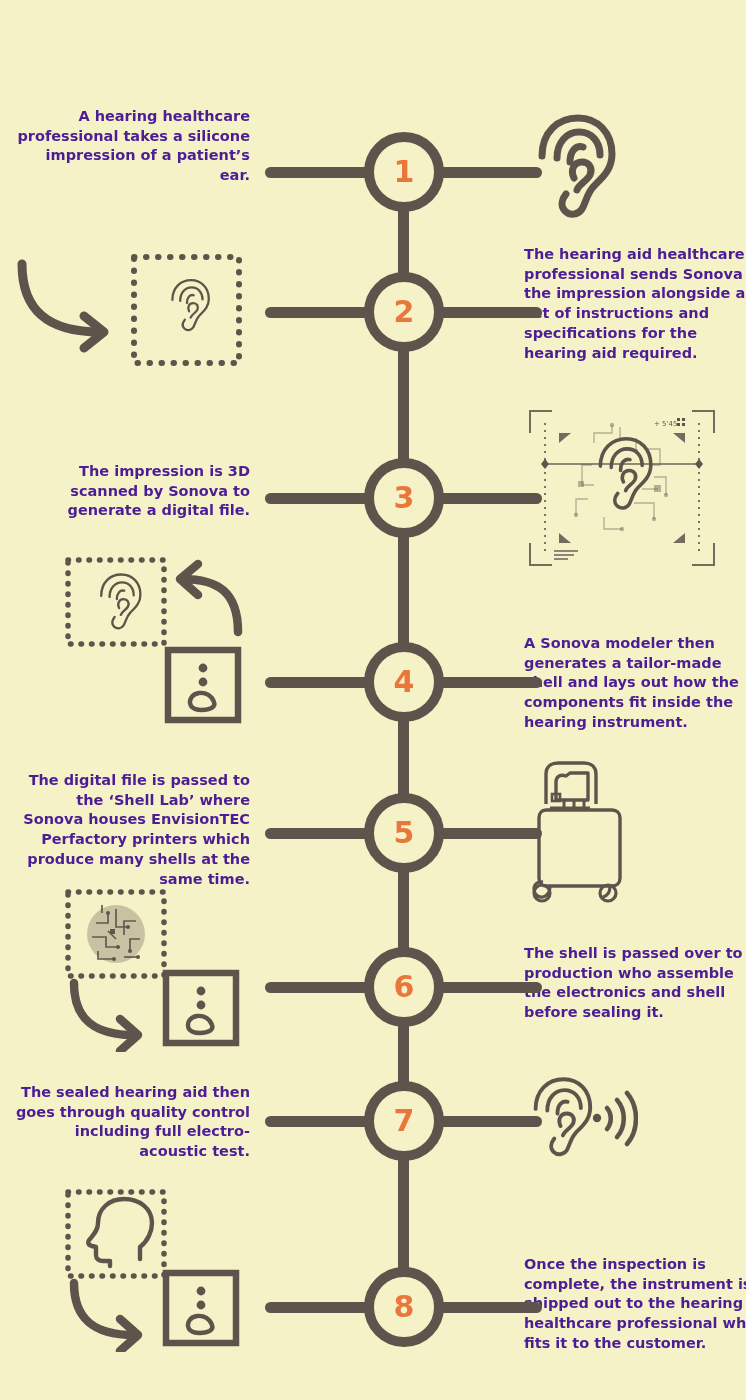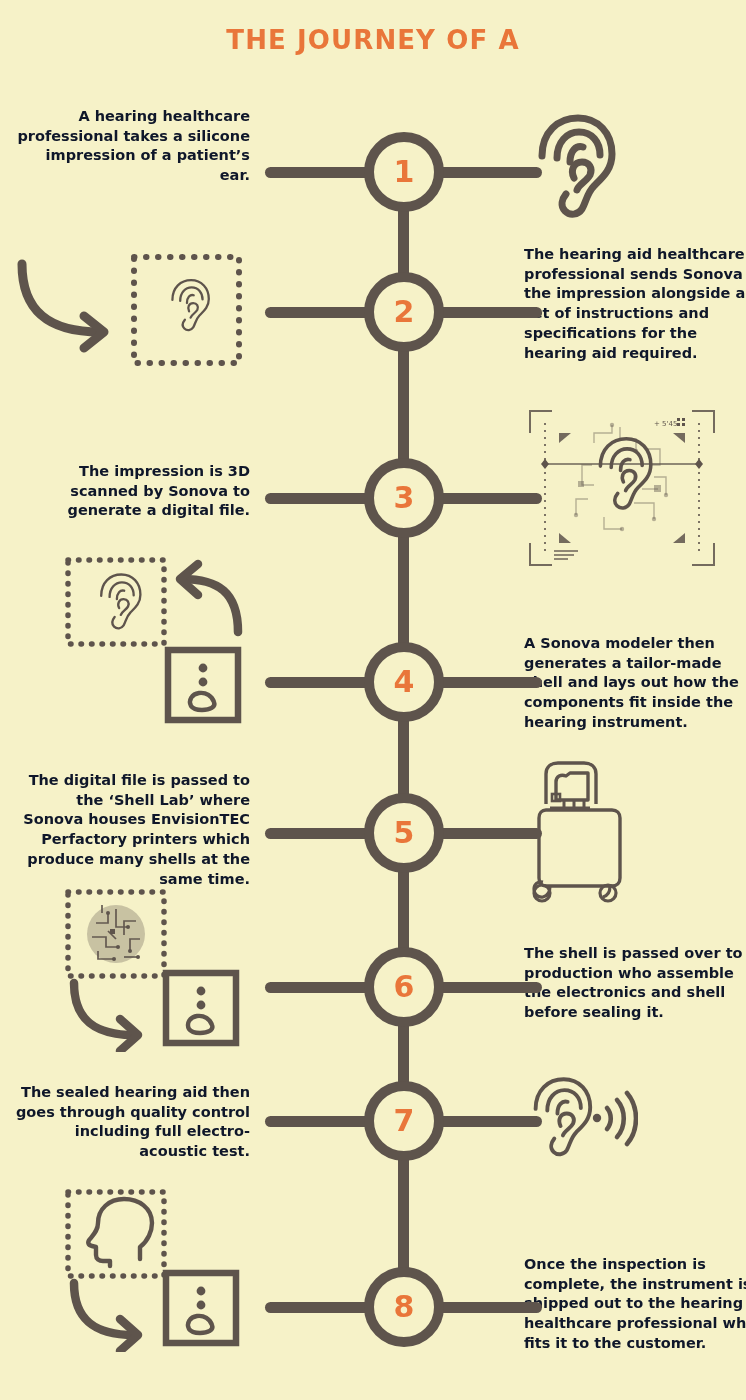--- a/index.html
+++ b/index.html
@@ -83,37 +83,36 @@
   }
   .conn-left  { left: 265px; width: 108px; }
   .conn-right { left: 434px; width: 108px; }
 
   .step-text {
     position: absolute;
     width: 235px;
     font-size: 14.5px;
     font-weight: bold;
     line-height: 1.36;
-    color: #0f172a;
+    color: #4c1d95;
     font-family: "DejaVu Sans", sans-serif;
   }
   .text-left  { left: 15px;  text-align: right; }
   .text-right { left: 524px; text-align: left; }
 
   .step-icon {
     position: absolute;
     color: #1d4ed8;
     text-decoration: underline;
   }
 </style>
 </head>
 <body>
 
 <div id="title-block">
-  <div class="title-line">THE JOURNEY OF A</div>
 </div>
 
 <div id="spine"></div>
 
 <div class="step-row" style="top:172px;">
   <div class="conn conn-left"></div>
   <div class="conn conn-right"></div>
   <div class="node">
     <div class="node-num">1</div>
   </div>

